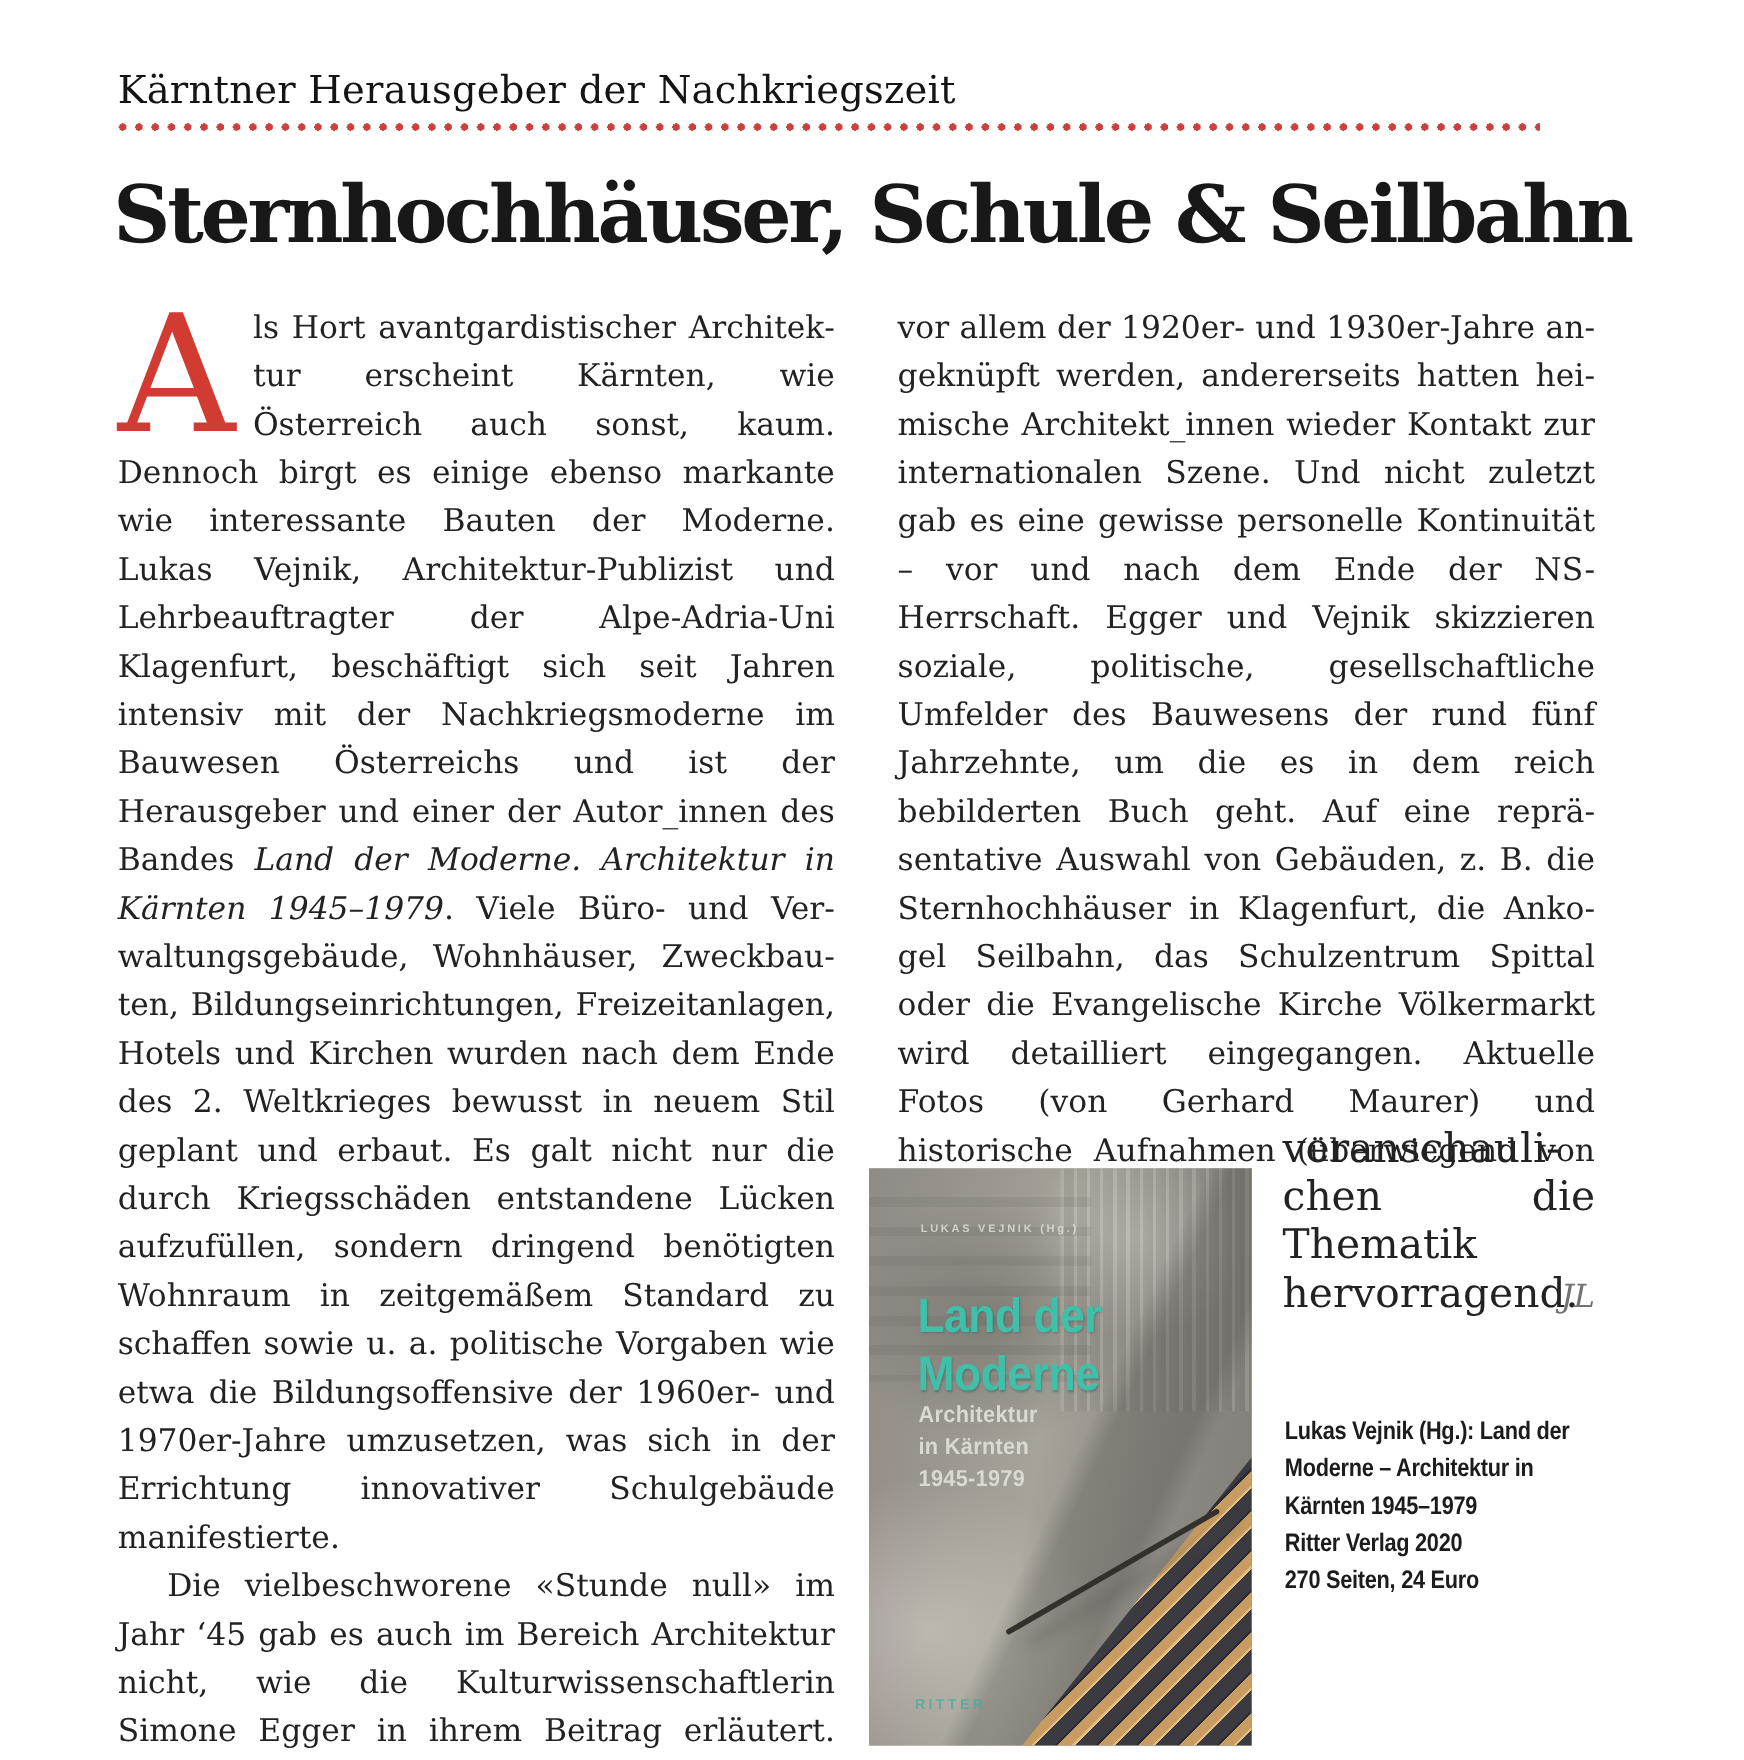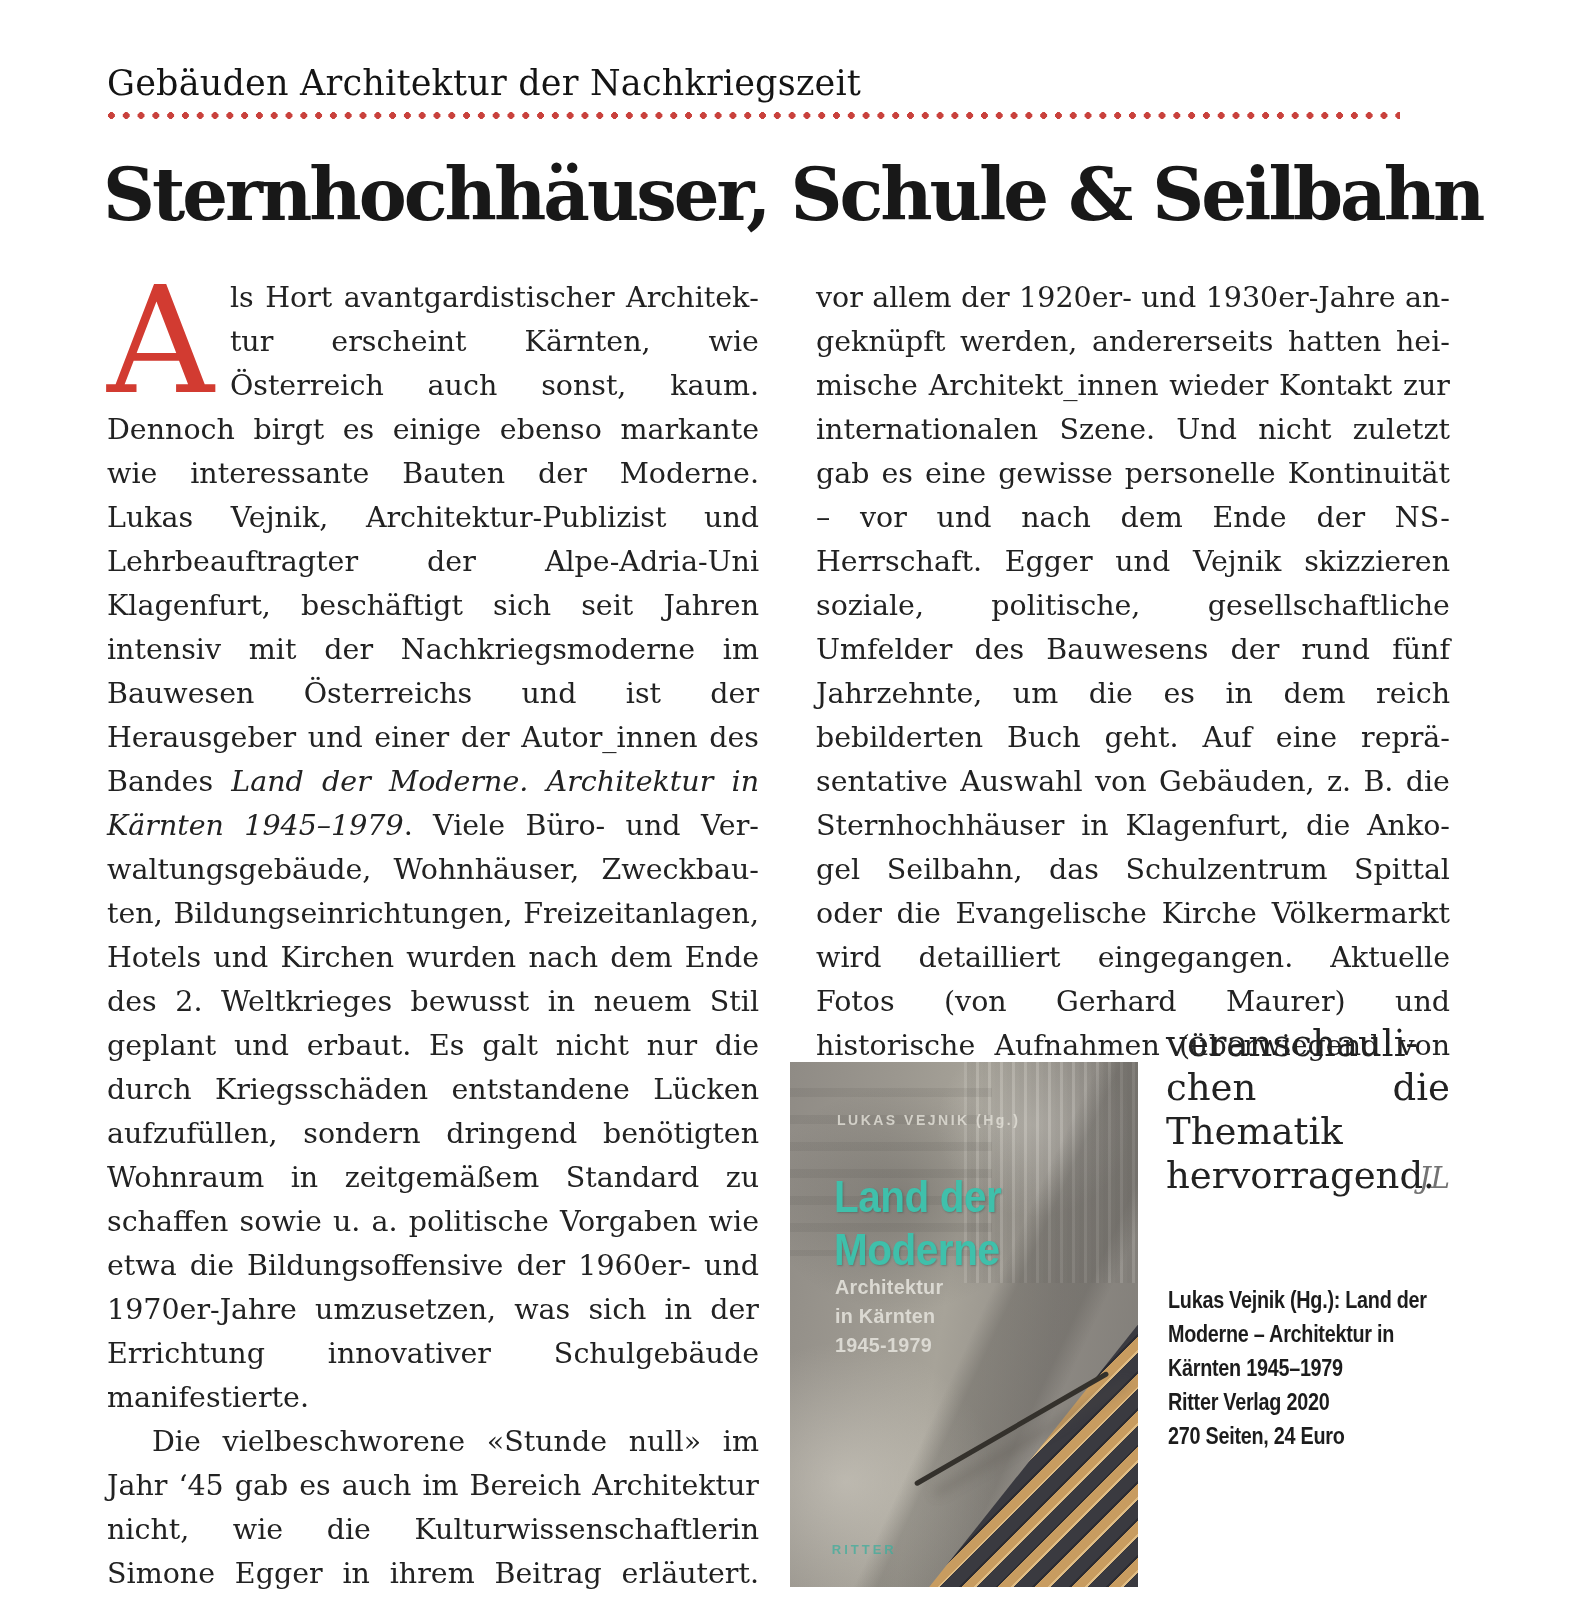--- a/index.html
+++ b/index.html
@@ -105,21 +105,21 @@
   }
   .handrail{
     position:absolute;left:36%;top:80%;width:64%;height:5px;
     background:#34312c;border-radius:3px;
     transform:rotate(-30deg);transform-origin:left center;
     box-shadow:12px 18px 12px rgba(82,78,72,0.45);
   }
   .cover-author{
     position:absolute;left:13.5%;top:9.5%;
     font-family:"Liberation Sans", sans-serif;
-    font-size:14px;letter-spacing:2.5px;font-weight:700;
+    font-size:10px;letter-spacing:2.5px;font-weight:700;
     color:rgba(226,223,215,0.82);white-space:nowrap;
   }
   .cover-title{
     position:absolute;left:12.5%;top:20.5%;
     font-family:"Liberation Sans", sans-serif;
     font-size:44px;line-height:53px;font-weight:700;
     color:#3fc0ab;letter-spacing:-0.5px;
     text-shadow:1px 1px 2px rgba(40,70,64,0.35);
     transform:scaleX(0.92);transform-origin:left top;
   }
@@ -135,21 +135,21 @@
     font-family:"Liberation Sans", sans-serif;
     font-size:13px;letter-spacing:3px;font-weight:700;
     color:rgba(63,174,156,0.75);
   }
 </style>
 </head>
 <body>
 
 <div id="page">
 
-  <div class="kicker">Gebäuden Architektur der Nachkriegszeit</div>
+  <div class="kicker">Kärntner Herausgeber der Nachkriegszeit</div>
   <div class="dotted-rule"></div>
   <h1 class="headline">Sternhochhäuser, Schule &amp; Seilbahn</h1>
 
   <div class="col col-left">
     <p><span class="drop-cap">A</span><span>ls Hort avantgardistischer Architek­tur erscheint Kärnten, wie Österreich auch sonst, kaum. Dennoch birgt es einige ebenso markante wie interessante Bauten der Moderne. Lukas Vejnik, Archi­tektur-Publizist und Lehrbeauftragter der Alpe-Adria-Uni Klagenfurt, beschäftigt sich seit Jahren intensiv mit der Nachkriegsmo­derne im Bauwesen Österreichs und ist der Herausgeber und einer der Autor_innen des Bandes </span><span class="book-title-italic">Land der Moderne. Architektur in Kärnten 1945–1979</span><span>. Viele Büro- und Ver­waltungsgebäude, Wohnhäuser, Zweckbau­ten, Bildungseinrichtungen, Freizeitanla­gen, Hotels und Kirchen wurden nach dem Ende des 2. Weltkrieges bewusst in neuem Stil geplant und erbaut. Es galt nicht nur die durch Kriegsschäden entstandene Lü­cken aufzufüllen, sondern dringend benö­tigten Wohnraum in zeitgemäßem Standard zu schaffen sowie u. a. politische Vorgaben wie etwa die Bildungsoffensive der 1960er- und 1970er-Jahre umzusetzen, was sich in der Errichtung innovativer Schulgebäude manifestierte.</span></p>
     <p class="indent">Die vielbeschworene «Stunde null» im Jahr ‘45 gab es auch im Bereich Architek­tur nicht, wie die Kulturwissenschaftlerin Simone Egger in ihrem Beitrag erläutert. Einerseits konnte an moderne Strömungen</p>
   </div>
 
   <div class="col col-right">
     <p>vor allem der 1920er- und 1930er-Jahre an­geknüpft werden, andererseits hatten hei­mische Architekt_innen wieder Kontakt zur internationalen Szene. Und nicht zuletzt gab es eine gewisse personelle Kontinuität – vor und nach dem Ende der NS-Herrschaft. Eg­ger und Vejnik skizzieren soziale, politische, gesellschaftliche Umfelder des Bauwesens der rund fünf Jahrzehnte, um die es in dem reich bebilderten Buch geht. Auf eine reprä­sentative Auswahl von Gebäuden, z. B. die Sternhochhäuser in Klagenfurt, die Anko­gel Seilbahn, das Schulzentrum Spittal oder die Evangelische Kirche Völkermarkt wird detailliert eingegangen. Aktuelle Fotos (von Gerhard Maurer) und historische Aufnah­men (überwiegend von Hans-Jörg Abuja)</p>

